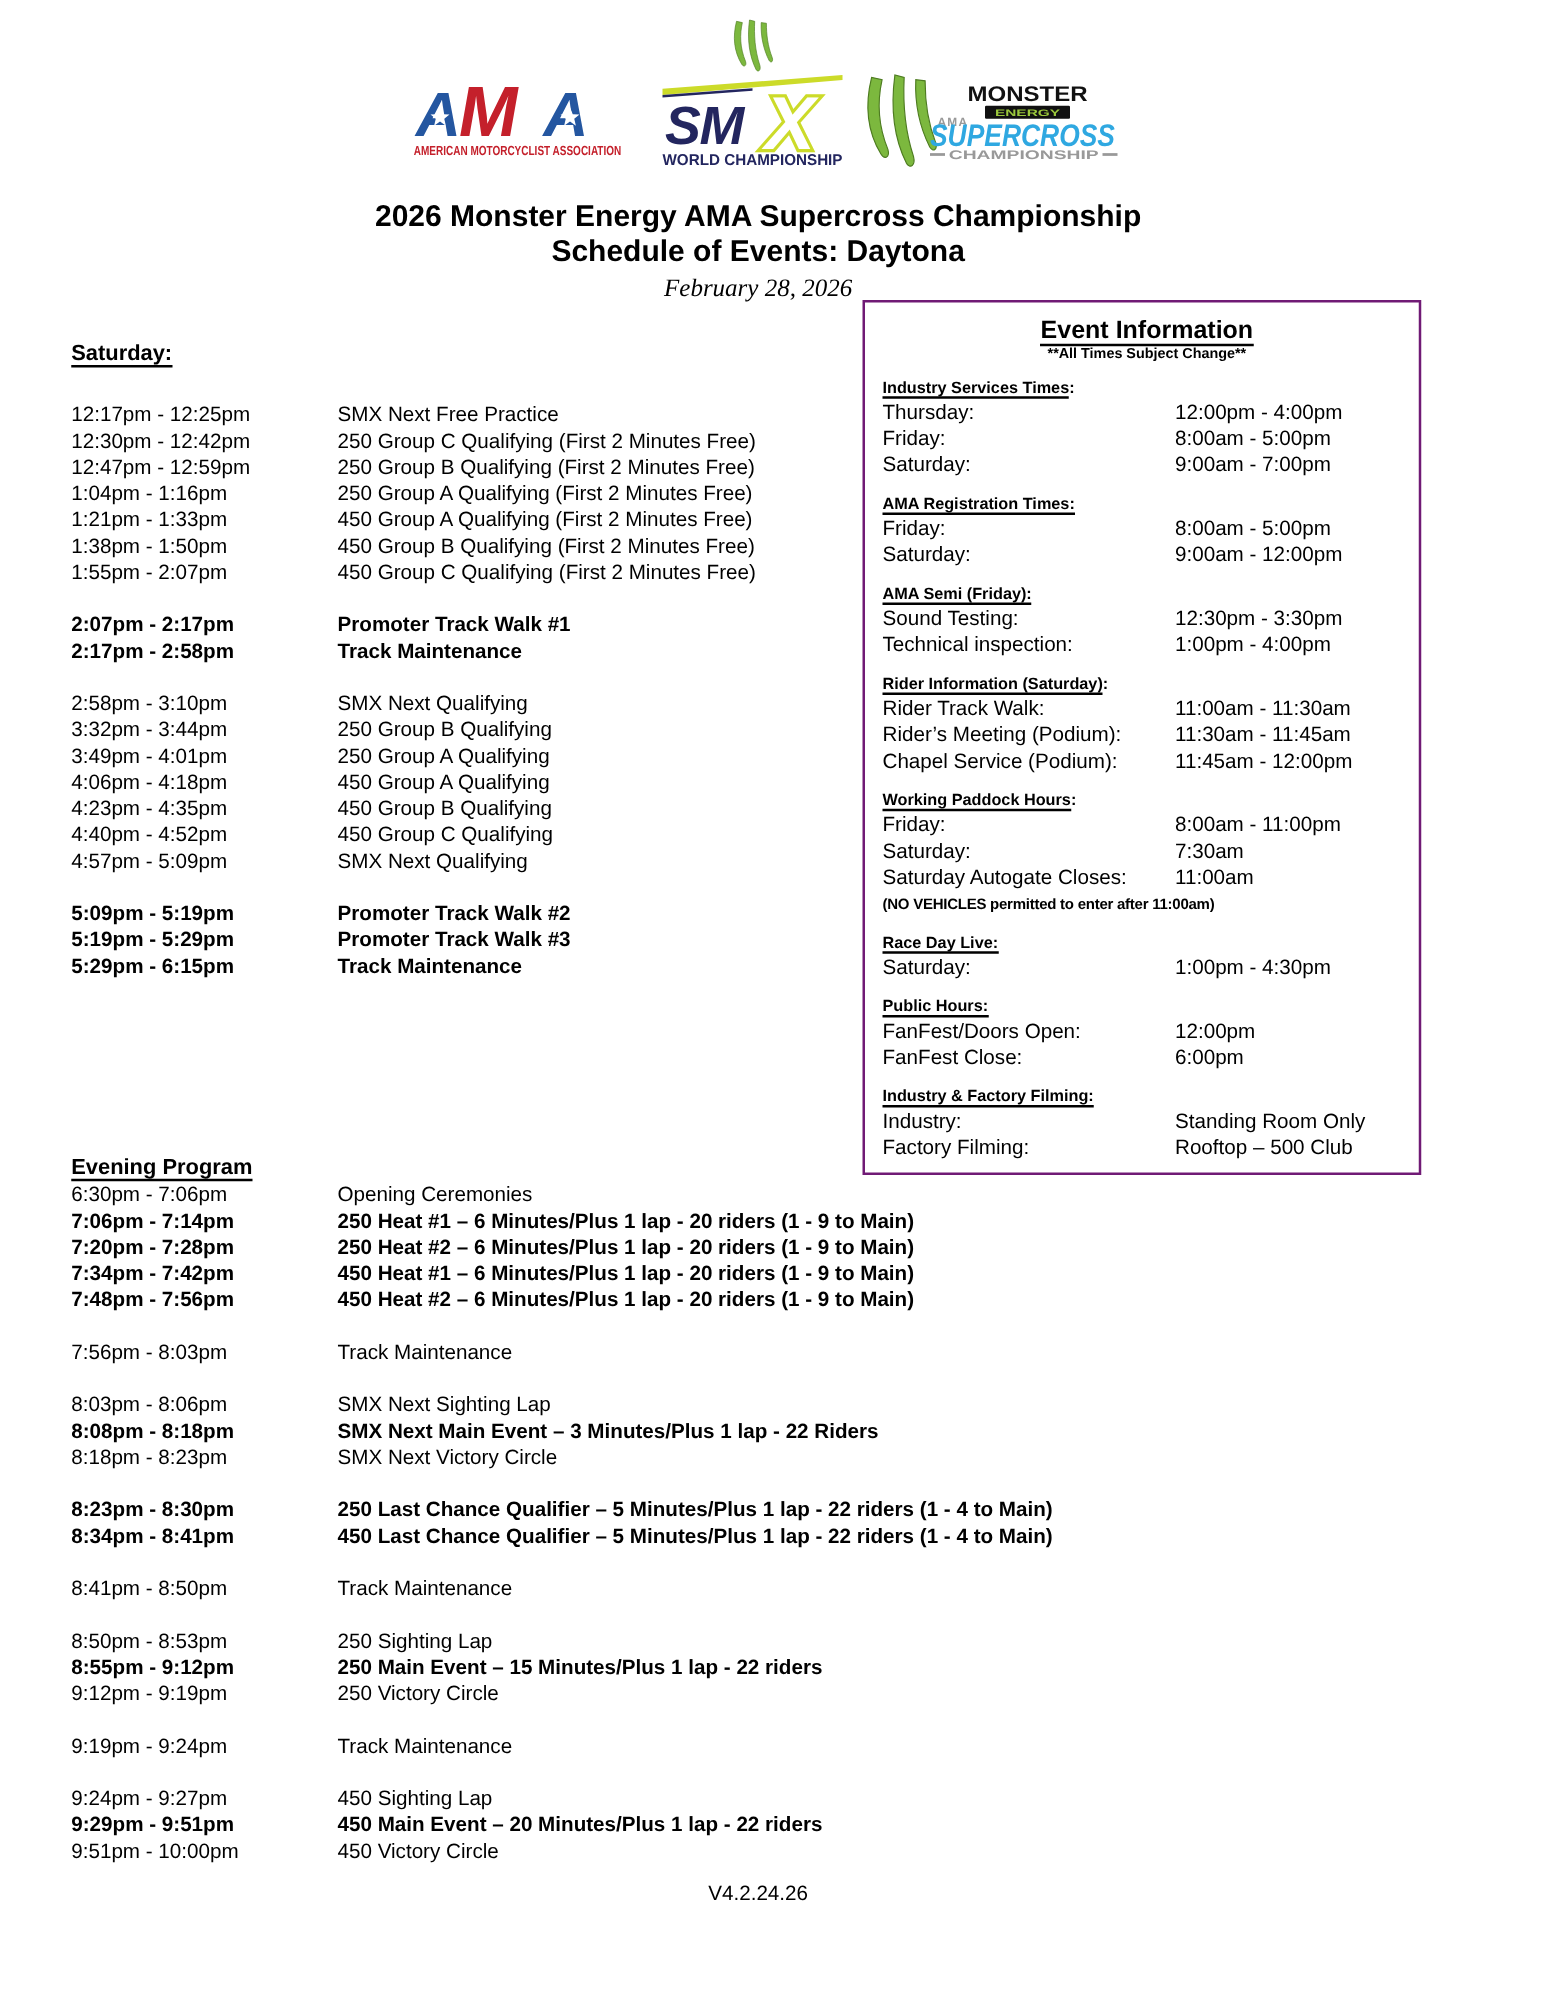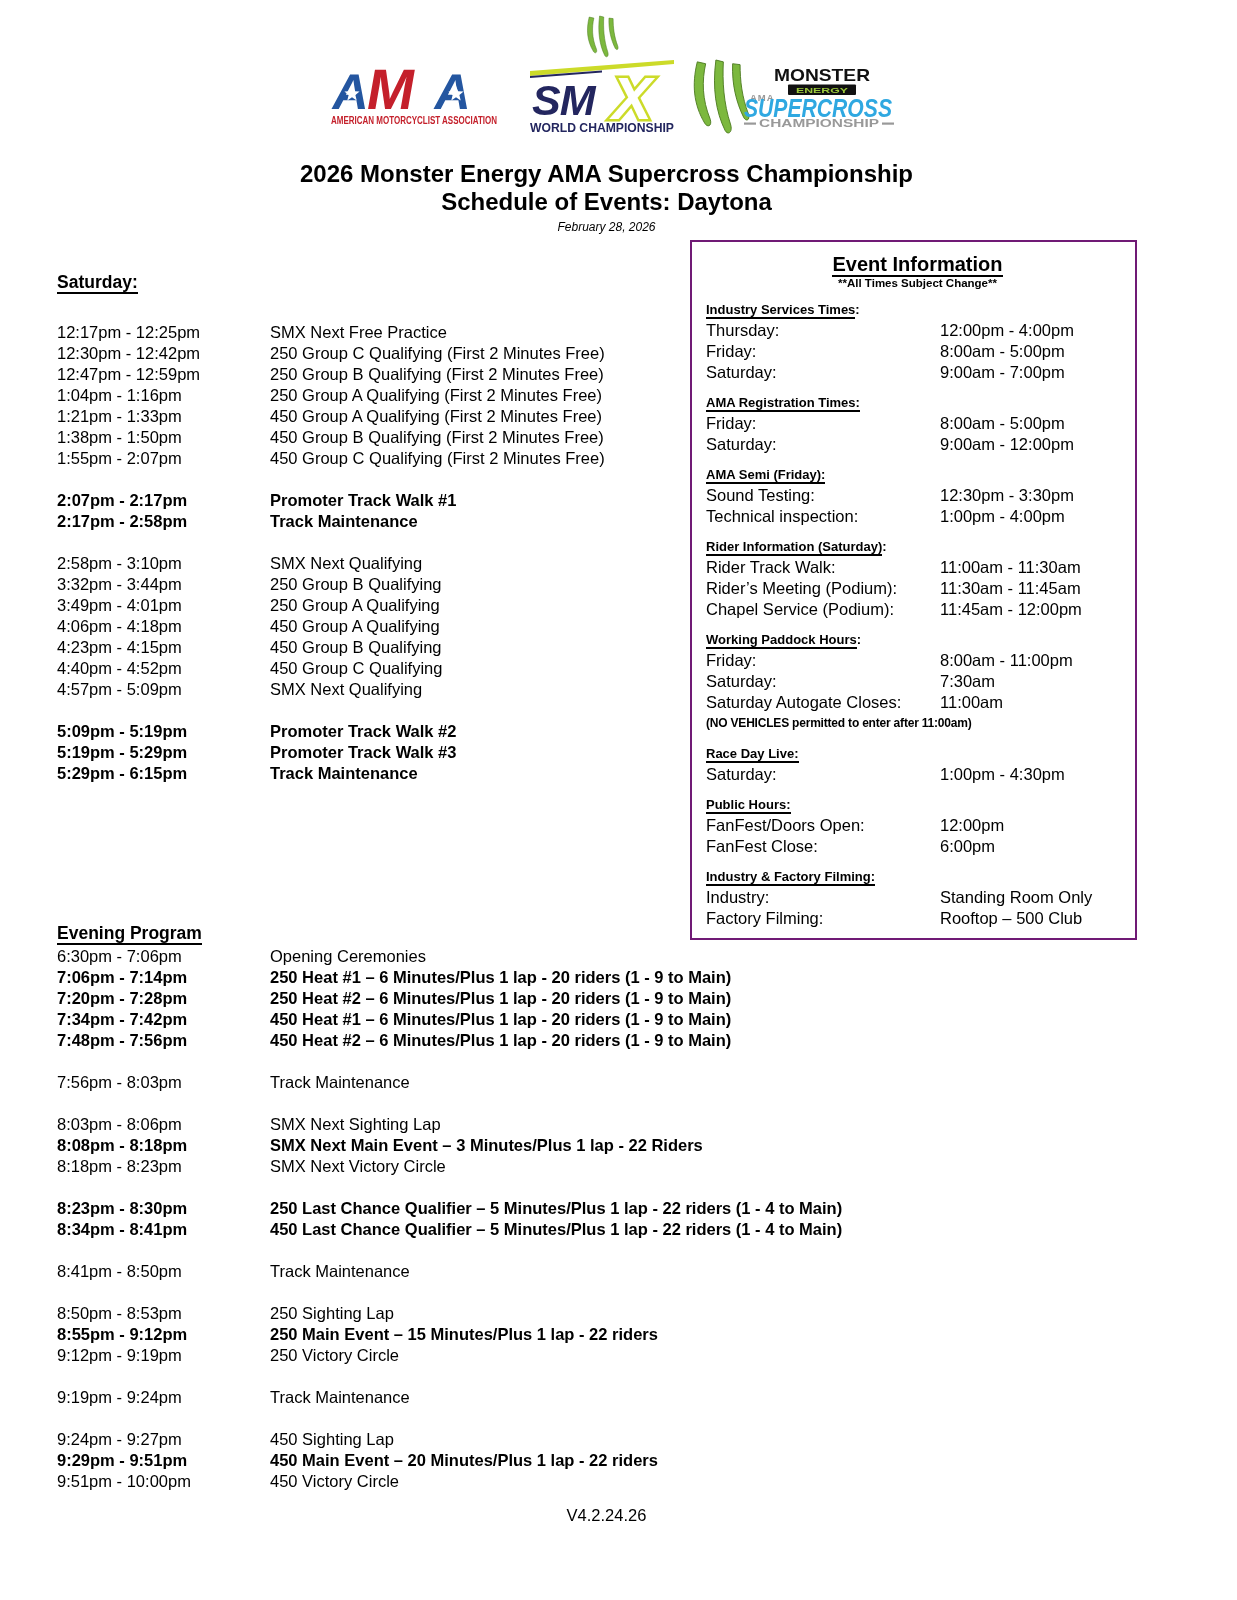--- a/index.html
+++ b/index.html
@@ -7,21 +7,21 @@
     width:1237px;height:1600px;background:#ffffff;color:#000;
     font-family:"Liberation Sans", sans-serif;position:relative;overflow:hidden;
   }
   .page{position:absolute;inset:0;}
   .logo{position:absolute;}
   #ama-logo{left:328px;top:60px;}
   #smx-logo{left:526px;top:14px;}
   #msx-logo{left:686px;top:58px;}
   .titleblock{position:absolute;left:0;top:160px;width:1213px;text-align:center;}
   .t1{font-size:24px;font-weight:bold;line-height:28px;white-space:nowrap;}
-  .tdate{font-size:12px;font-style:italic;margin-top:4px;}
+  .tdate{font-size:20px;font-style:italic;margin-top:4px;font-family:Liberation Serif, serif;}
   
   .colblock{position:absolute;left:57px;}
   #saturday-block{top:272px;}
   #evening-block{top:923px;}
   .colhead{font-size:17.5px;font-weight:bold;line-height:21px;}
   .hul{border-bottom:2px solid #000;padding-bottom:0px;}
   #saturday-block .colhead{margin-bottom:29px;}
   #evening-block .colhead{margin-bottom:2px;}
   .srow{display:flex;height:21px;line-height:21px;font-size:16.5px;white-space:nowrap;}
   .srow.b{font-weight:bold;}
@@ -145,21 +145,21 @@
         </div>
         <div class="srow">
           <span class="st">3:49pm - 4:01pm</span>
           <span class="sd">250 Group A Qualifying</span>
         </div>
         <div class="srow">
           <span class="st">4:06pm - 4:18pm</span>
           <span class="sd">450 Group A Qualifying</span>
         </div>
         <div class="srow">
-          <span class="st">4:23pm - 4:15pm</span>
+          <span class="st">4:23pm - 4:35pm</span>
           <span class="sd">450 Group B Qualifying</span>
         </div>
         <div class="srow">
           <span class="st">4:40pm - 4:52pm</span>
           <span class="sd">450 Group C Qualifying</span>
         </div>
         <div class="srow">
           <span class="st">4:57pm - 5:09pm</span>
           <span class="sd">SMX Next Qualifying</span>
         </div>

